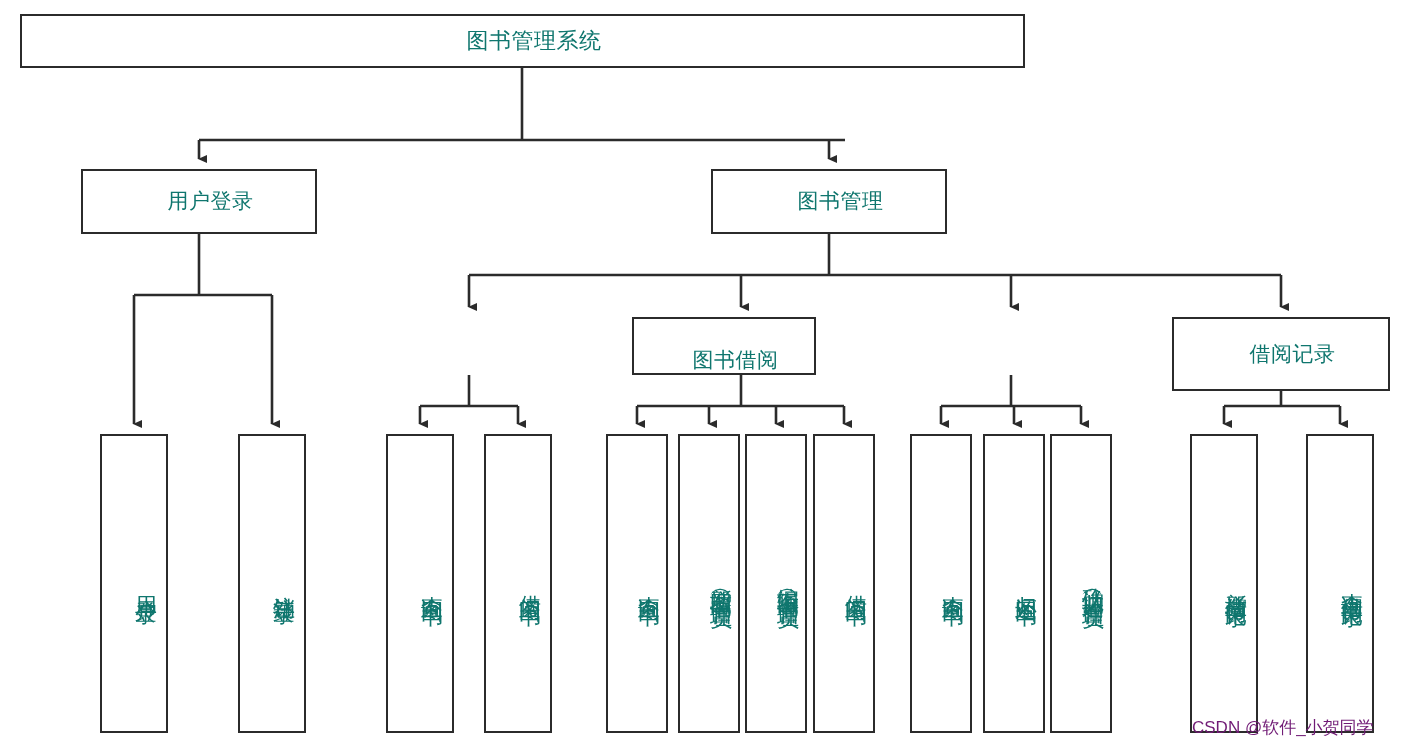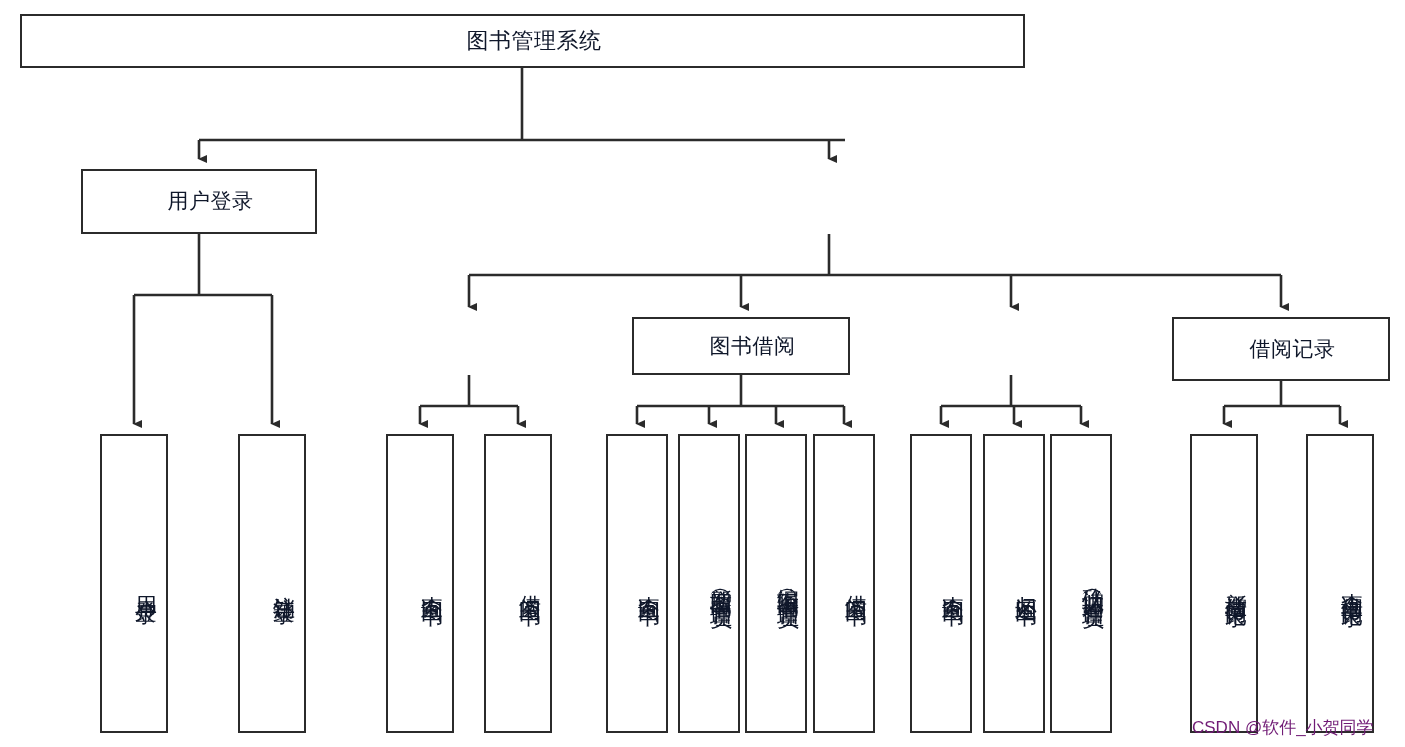--- a/index.html
+++ b/index.html
@@ -27,21 +27,21 @@
   }
   .node {
     position: absolute;
     box-sizing: border-box;
     background: #ffffff;
     border: 2px solid #2b2b2b;
     display: flex;
     align-items: center;
     justify-content: center;
     text-align: center;
-    color: #0f172a;
+    color: #0f766e;
     padding-left: 23px;
   }
   .node .label {
     display: block;
     line-height: 1.18;
     letter-spacing: 0.5px;
   }
   
   .node.horiz .label {
     font-size: 21px;
@@ -128,25 +128,28 @@
     </g>
   </svg>
 
   <div class="node horiz root" style="left:20px; top:14px; width:1005px; height:54px;">
     <span class="label">图书管理系统</span>
   </div>
 
   <div class="node horiz" style="left:81px; top:169px; width:236px; height:65px;">
     <span class="label">用户登录</span>
   </div>
+  <div class="node horiz" style="left:711px; top:169px; width:236px; height:65px;">
+    <span class="label">图书管理</span>
+  </div>
 
-  <div class="node horiz" style="left:632px; top:317px; width:218px; height:58px;">
+  <div class="node horiz" style="left:632px; top:317px; width:184px; height:58px;align-items:flex-end;">
     <span class="label">图书借阅</span>
   </div>
-  <div class="node horiz" style="left:1172px; top:317px; width:218px; height:64px;justify-content:center;">
+  <div class="node horiz" style="left:1172px; top:317px; width:218px; height:74px;justify-content:center;">
     <span class="label">借阅记录</span>
   </div>
 
   <div class="node vert" style="left:100px; top:434px; width:68px; height:299px;">
     <span class="label">用户登录</span>
   </div>
   <div class="node vert" style="left:238px; top:434px; width:68px; height:299px;">
     <span class="label">注销登录</span>
   </div>
   <div class="node vert" style="left:386px; top:434px; width:68px; height:299px;">

